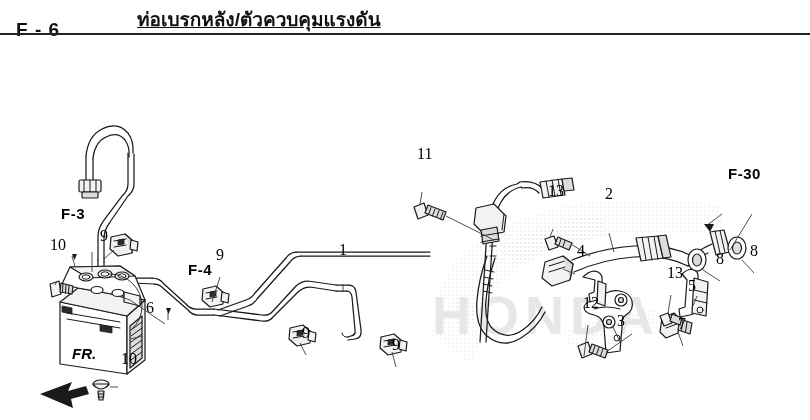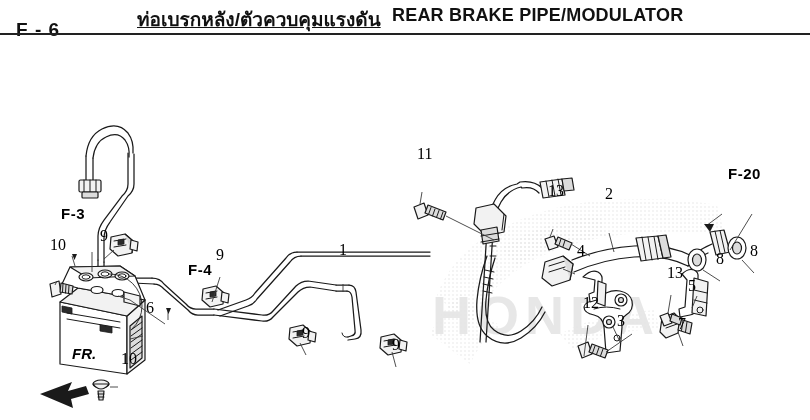--- a/index.html
+++ b/index.html
@@ -45,21 +45,20 @@
   .lbl.fr{font-weight:bold;font-size:15px;font-style:italic;}
 </style>
 </head>
 <body>
 
 <div id="sheet">
 
   <div id="header">
     <div id="code">F - 6</div>
     <div id="title-th">ท่อเบรกหลัง/ตัวควบคุมแรงดัน</div>
-    <div id="title-en">REAR BRAKE PIPE/MODULATOR</div>
   </div>
   <div id="rule"></div>
 
   <div id="art">
   <svg width="810" height="386" viewBox="0 0 810 386" xmlns="http://www.w3.org/2000/svg">
     <defs>
       <pattern id="dots" width="4" height="4" patternUnits="userSpaceOnUse">
         <circle cx="1" cy="1" r="0.75" fill="#d8d8d8"></circle>
       </pattern>
       <style>
@@ -383,18 +382,18 @@
     <span class="lbl num" style="left:392px;top:337px;">9</span>
     <span class="lbl num" style="left:50px;top:237px;">10</span>
     <span class="lbl num" style="left:121px;top:351px;">10</span>
     <span class="lbl num" style="left:417px;top:146px;">11</span>
     <span class="lbl num" style="left:583px;top:295px;">12</span>
     <span class="lbl num" style="left:548px;top:183px;">13</span>
     <span class="lbl num" style="left:667px;top:265px;">13</span>
 
     <span class="lbl ref" style="left:61px;top:206px;">F-3</span>
     <span class="lbl ref" style="left:156px;top:262px;margin-left:32px;">F-4</span>
-    <span class="lbl ref" style="left:728px;top:166px;">F-20</span>
+    <span class="lbl ref" style="left:728px;top:166px;">F-30</span>
 
     <span class="lbl fr" style="left:72px;top:346px;">FR.</span>
   </div>
 
 </div>
 
 </body></html>

